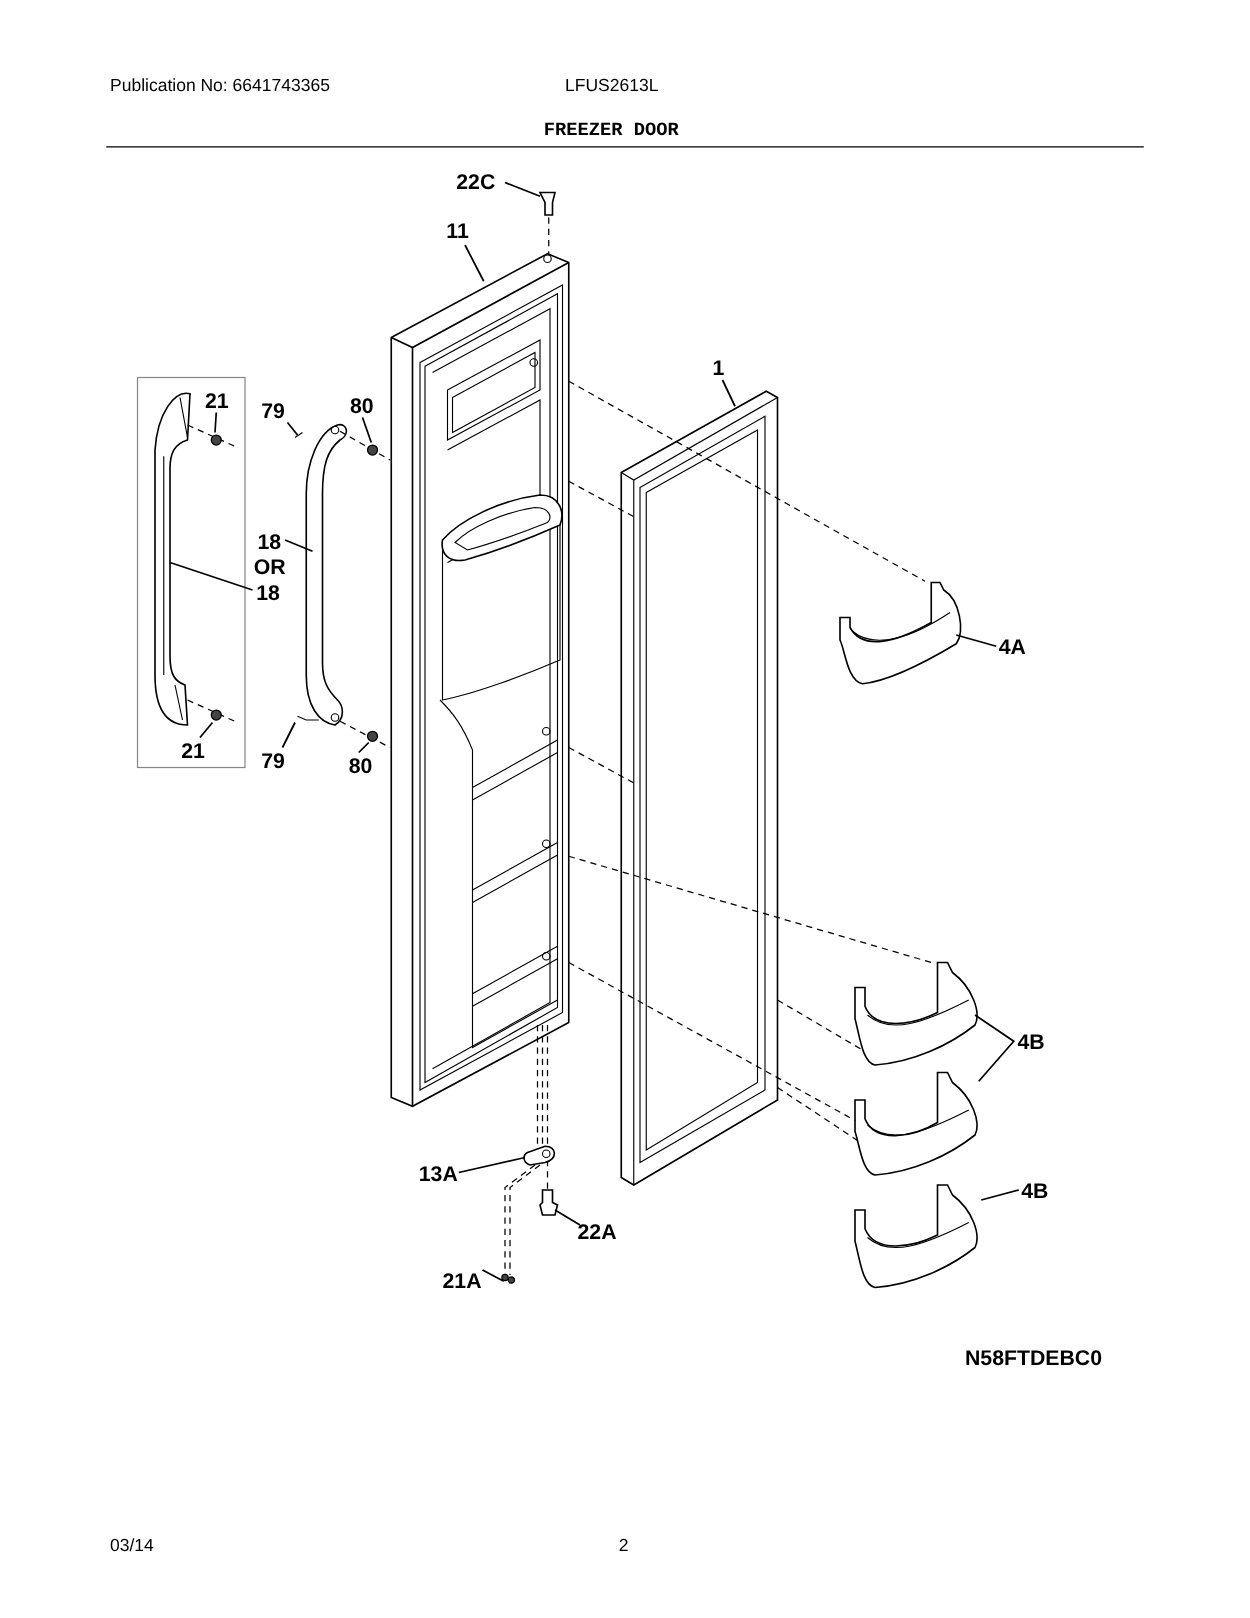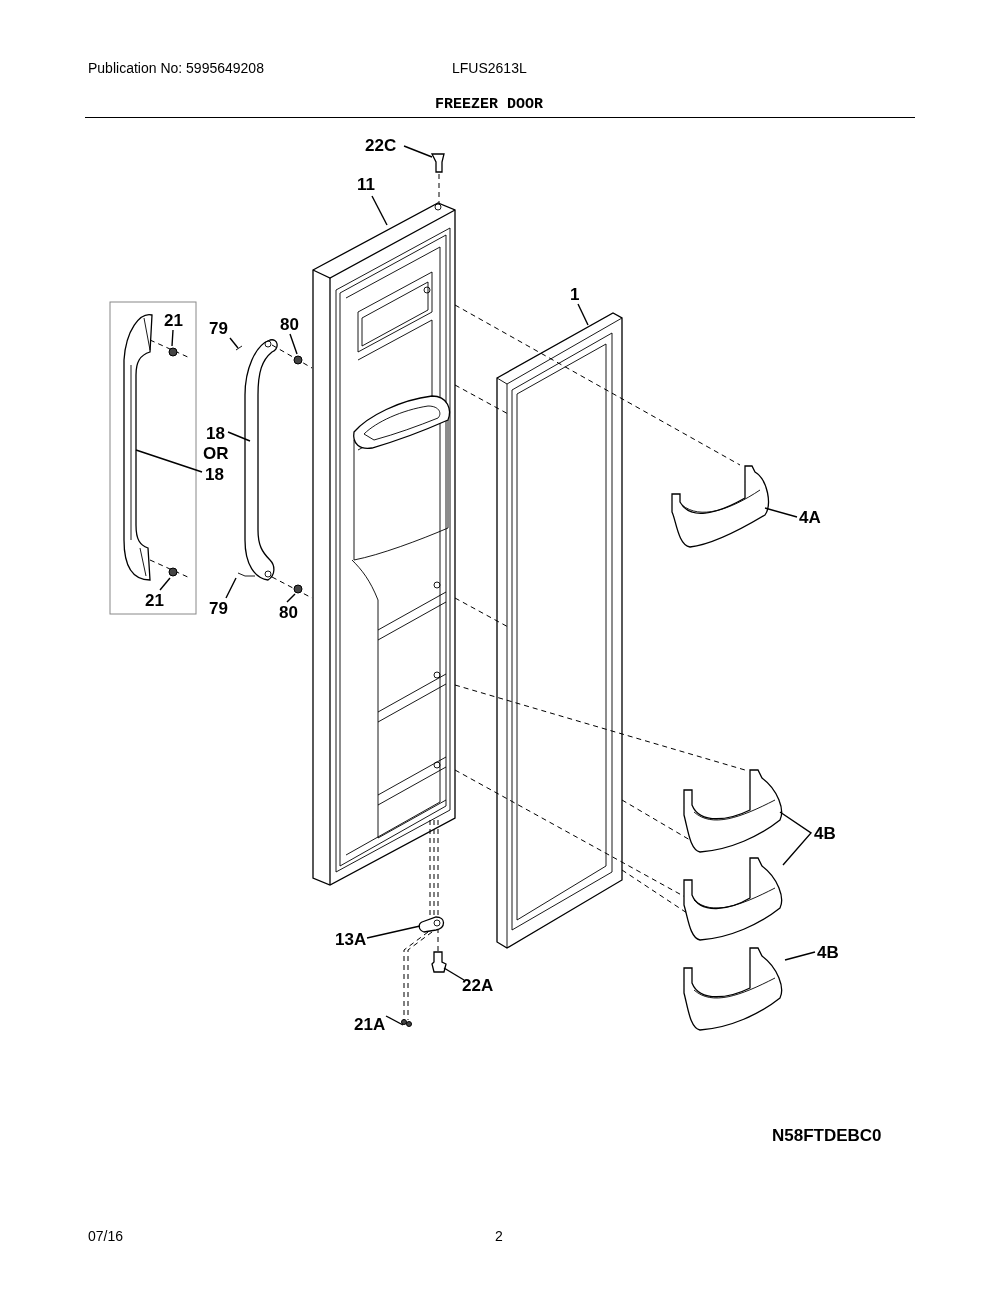--- a/index.html
+++ b/index.html
@@ -14,21 +14,21 @@
   .ln { fill: none; stroke: #000; stroke-width: 1.3; }
   .thin { fill: none; stroke: #000; stroke-width: 0.9; }
   .dash { fill: none; stroke: #000; stroke-width: 1; stroke-dasharray: 5 4; }
   .lead { fill: none; stroke: #000; stroke-width: 1.4; }
   .fillw { fill: #fff; stroke: #000; stroke-width: 1.3; }
   .part { fill: #444; stroke: #000; stroke-width: 1; }
 </style>
 </head>
 <body>
 
-<div class="hdr" style="left:88px; top:60px;">Publication No: 5995649208</div>
+<div class="hdr" style="left:88px; top:60px;">Publication No: 6641743365</div>
 <div class="hdr" style="left:452px; top:60px;">LFUS2613L</div>
 <div class="title" style="left:435px; top:96px;">FREEZER DOOR</div>
 <div class="rule"></div>
 
 <svg class="diagram" width="1000" height="1294" viewBox="0 0 1000 1294">
 
   <g>
     <rect x="110" y="302" width="86" height="312" fill="none" stroke="#888" stroke-width="1"></rect>
   </g>
 
@@ -184,16 +184,16 @@
   <path class="lead" d="M444,968 L464,980"></path>
 
   <g>
     <circle class="part" cx="404" cy="1022" r="2.5"></circle>
     <circle class="part" cx="409" cy="1024" r="2.5"></circle>
   </g>
   <text x="354" y="1030">21A</text>
   <path class="lead" d="M386,1016 L403,1025"></path>
 </svg>
 
-<div class="code" style="left:772px; top:1126px;">N58FTDEBC0</div>
+<div class="code" style="left:772px; top:1077px;">N58FTDEBC0</div>
 
-<div class="hdr" style="left:88px; top:1228px;">07/16</div>
+<div class="hdr" style="left:88px; top:1228px;">03/14</div>
 <div class="hdr" style="left:495px; top:1228px;">2</div>
 
 </body></html>

